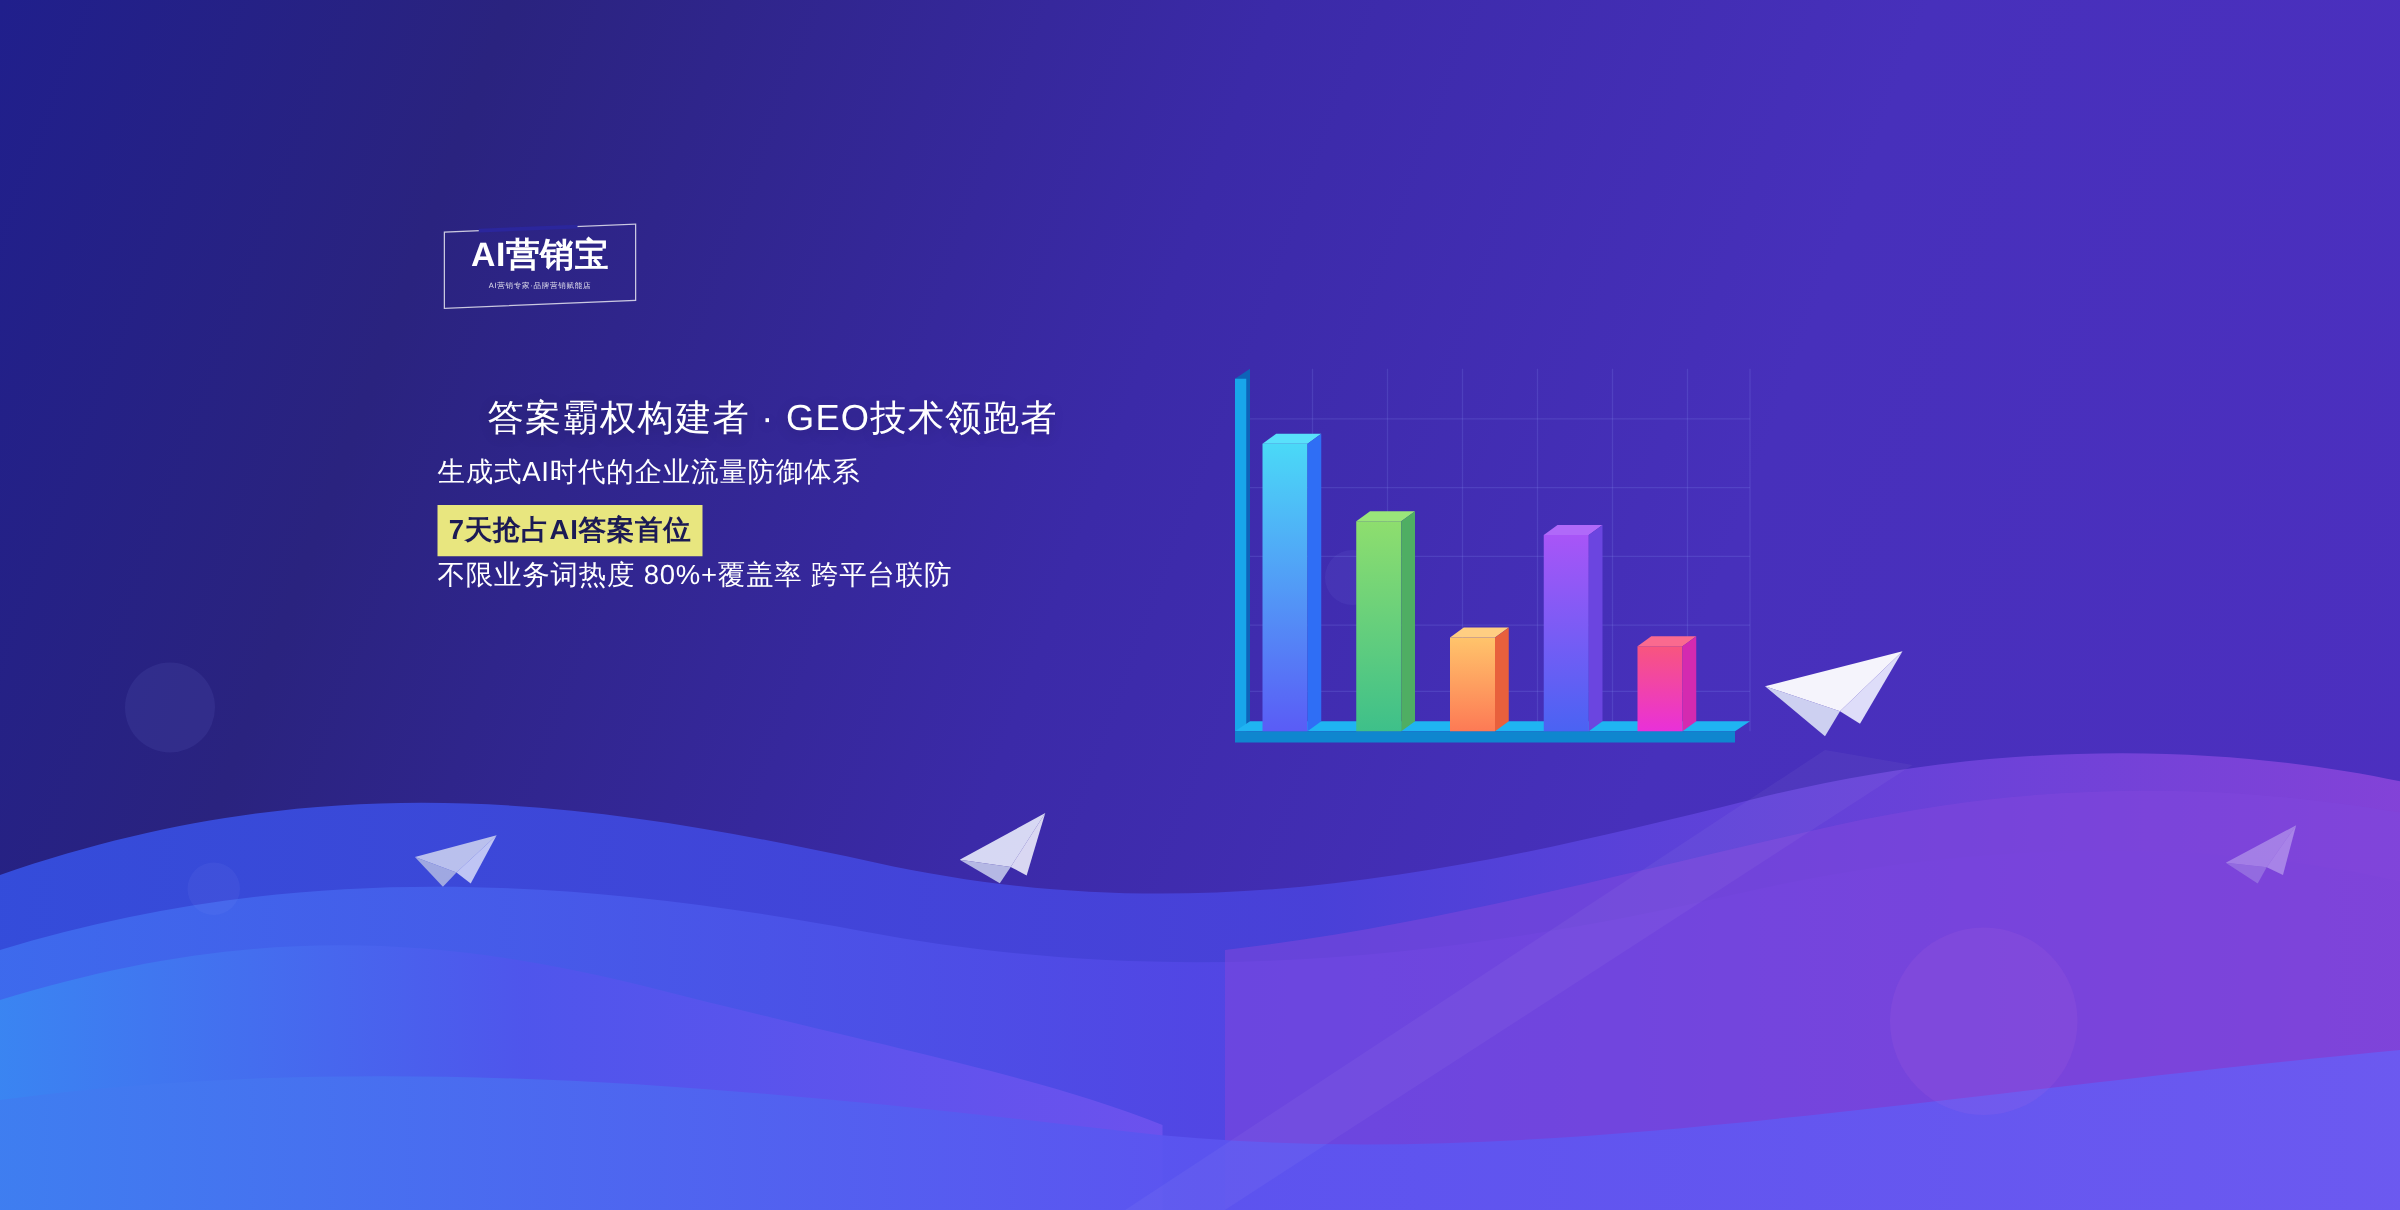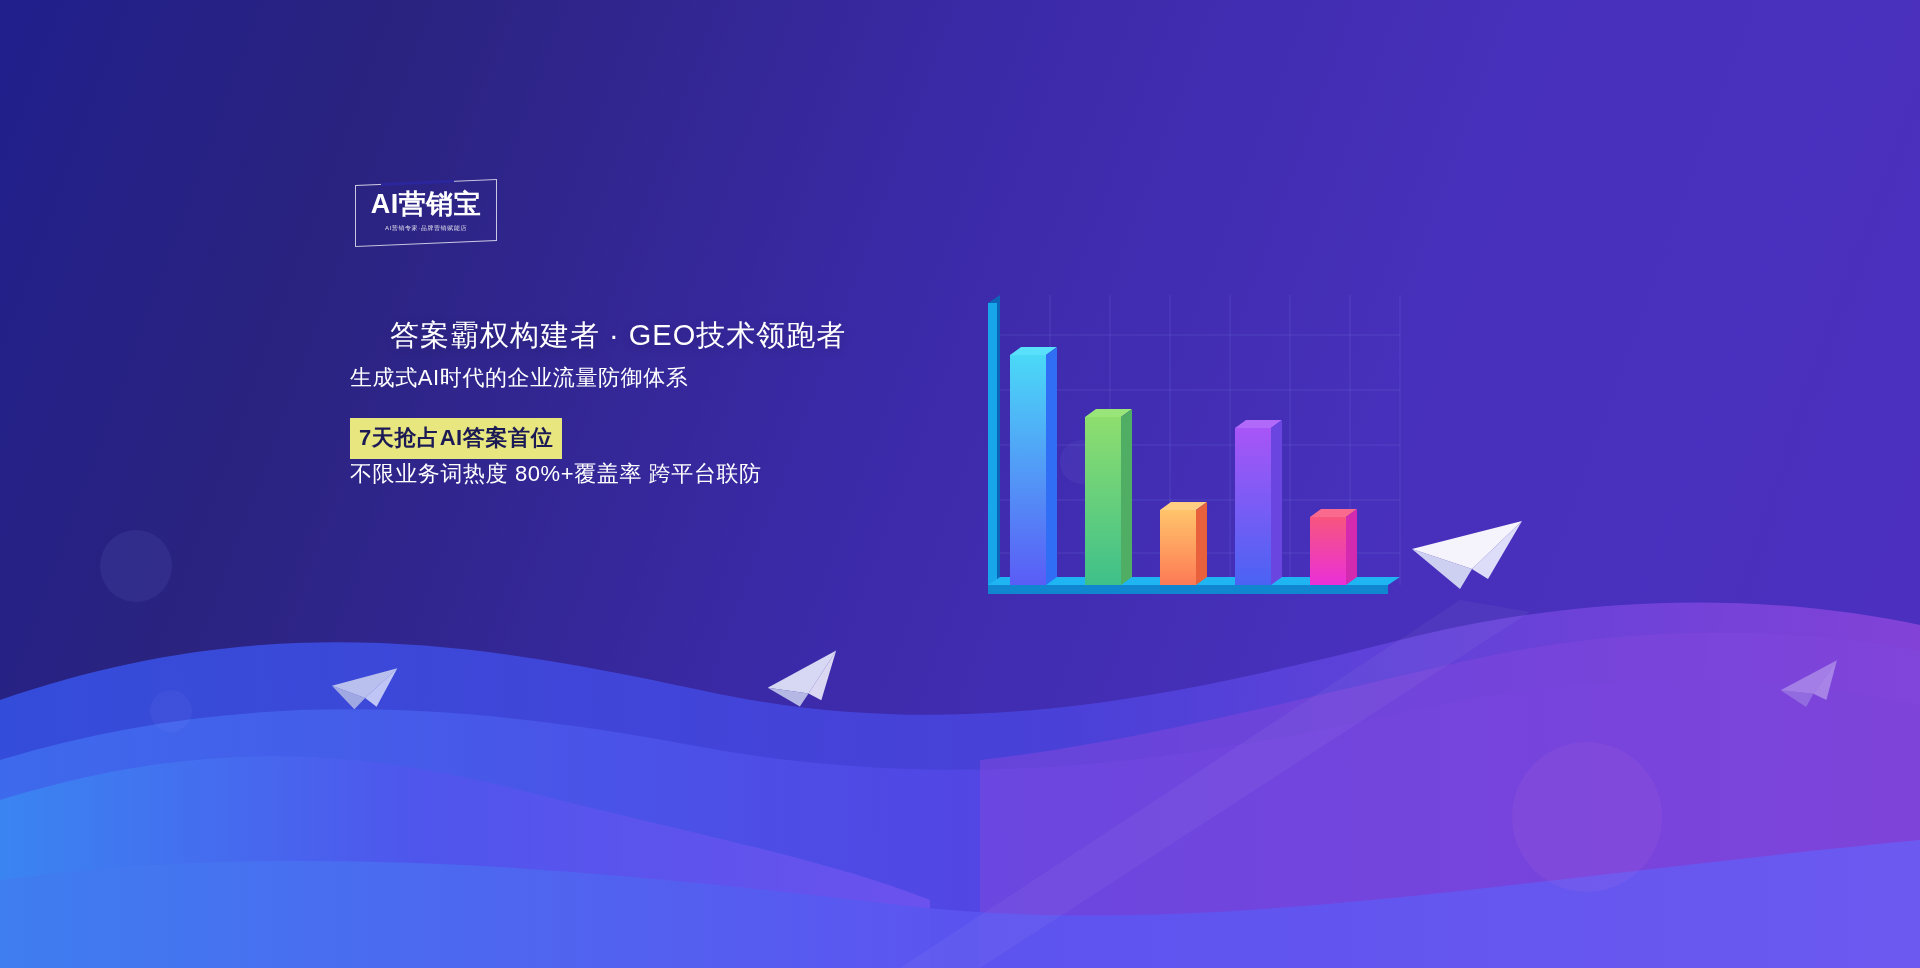--- a/index.html
+++ b/index.html
@@ -21,21 +21,21 @@
 
   .soft-circle { position:absolute; border-radius:50%; }
   .circle-a { left:100px; top:530px; width:72px; height:72px; background:rgba(150,165,255,.085); }
   .circle-b { left:150px; top:690px; width:42px; height:42px; background:rgba(150,165,255,.07); }
   .circle-c { left:1512px; top:742px; width:150px; height:150px; background:rgba(210,120,230,.10); }
   .circle-d { left:1060px; top:440px; width:44px; height:44px; background:rgba(160,170,255,.07); }
 
   
   #logo {
     position:absolute; left:355px; top:182px;
-    width:142px; height:62px;padding-left:41px;
+    width:154px; height:62px;padding-left:41px;
   }
   #logo .frame {
     position:absolute; inset:0;
     border:1.5px solid rgba(255,255,255,.75);
     transform:skewY(-2.4deg);
   }
   #logo .frame::after{
     content:""; position:absolute; left:18%; top:-2px; width:52%; height:3px;
     background:#2b269c;
   }
@@ -67,21 +67,21 @@
     margin-left:40px;
   }
   .subline {
     color:#ffffff;
     font-size:22px; font-weight:400;
     letter-spacing:.6px;
     white-space:nowrap;
   }
   #sub1 { margin-top:11px; }
   #sub2 { margin-top:27px; }
-  #highlight-wrap { margin-top:25px; }
+  #highlight-wrap { margin-top:11px; }
   #highlight {
     display:inline-block;
     background:#e8e67f;
     color:#1b1a55;
     font-size:22px; font-weight:bold;
     letter-spacing:.6px;
     padding:5px 9px 6px 9px;
     white-space:nowrap;
   }
   #sub3 { }

